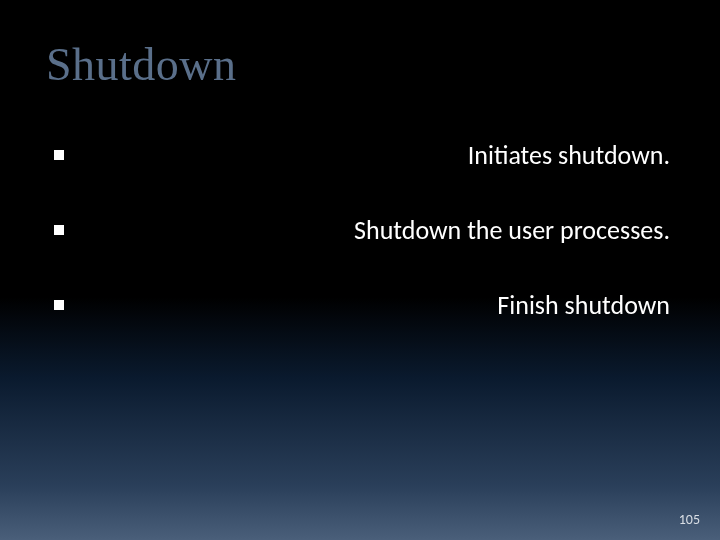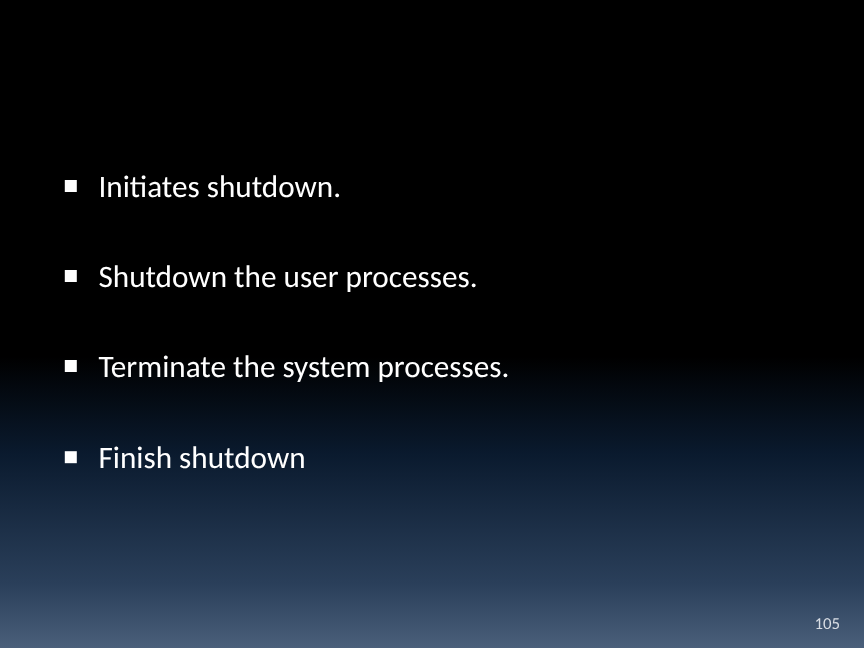--- a/index.html
+++ b/index.html
@@ -33,20 +33,21 @@
     letter-spacing: 0.5px;
   }
   .bullets {
     position: absolute;
     top: 140px;
     left: 50px;
     right: 50px;
     list-style: none;
     margin: 0;
     padding: 0;
+    text-align: right;
   }
   .bullets li {
     color: #ffffff;
     font-size: 26px;
     font-weight: 400;
     margin-bottom: 44px;
     padding-left: 32px;
     position: relative;
     line-height: 1.2;
   }
@@ -64,20 +65,20 @@
     bottom: 12px;
     right: 20px;
     color: #d8dde4;
     font-size: 14px;
   }
 </style>
 </head>
 <body>
 
 <div class="slide">
+  <div class="title">Shutdown</div>
   <ul class="bullets">
     <li>Initiates shutdown.</li>
     <li>Shutdown the user processes.</li>
-    <li>Terminate the system processes.</li>
     <li>Finish shutdown</li>
   </ul>
   <div class="pagenum">105</div>
 </div>
 
 </body></html>

